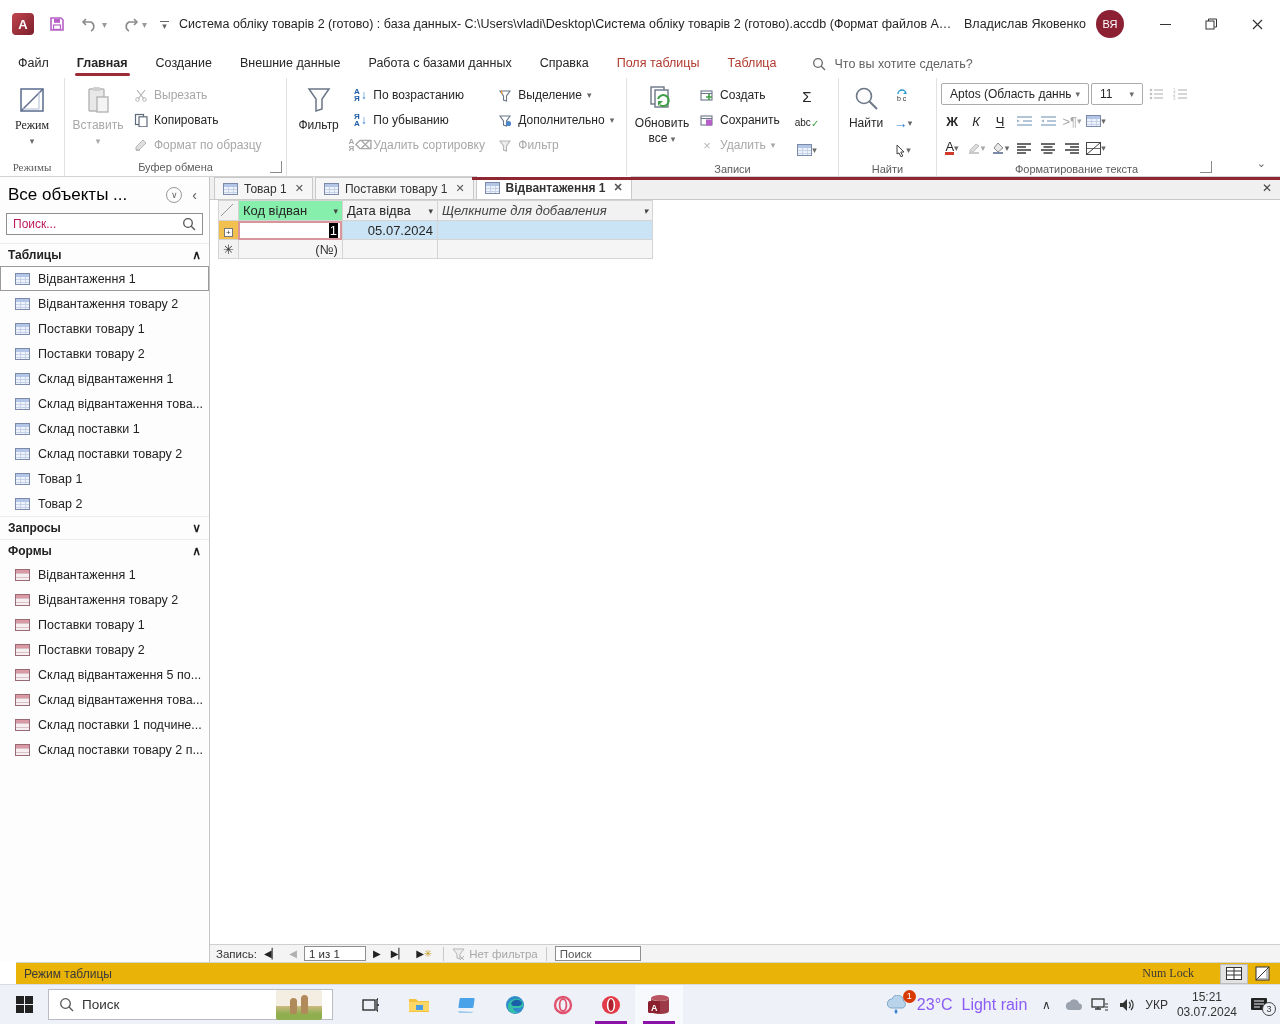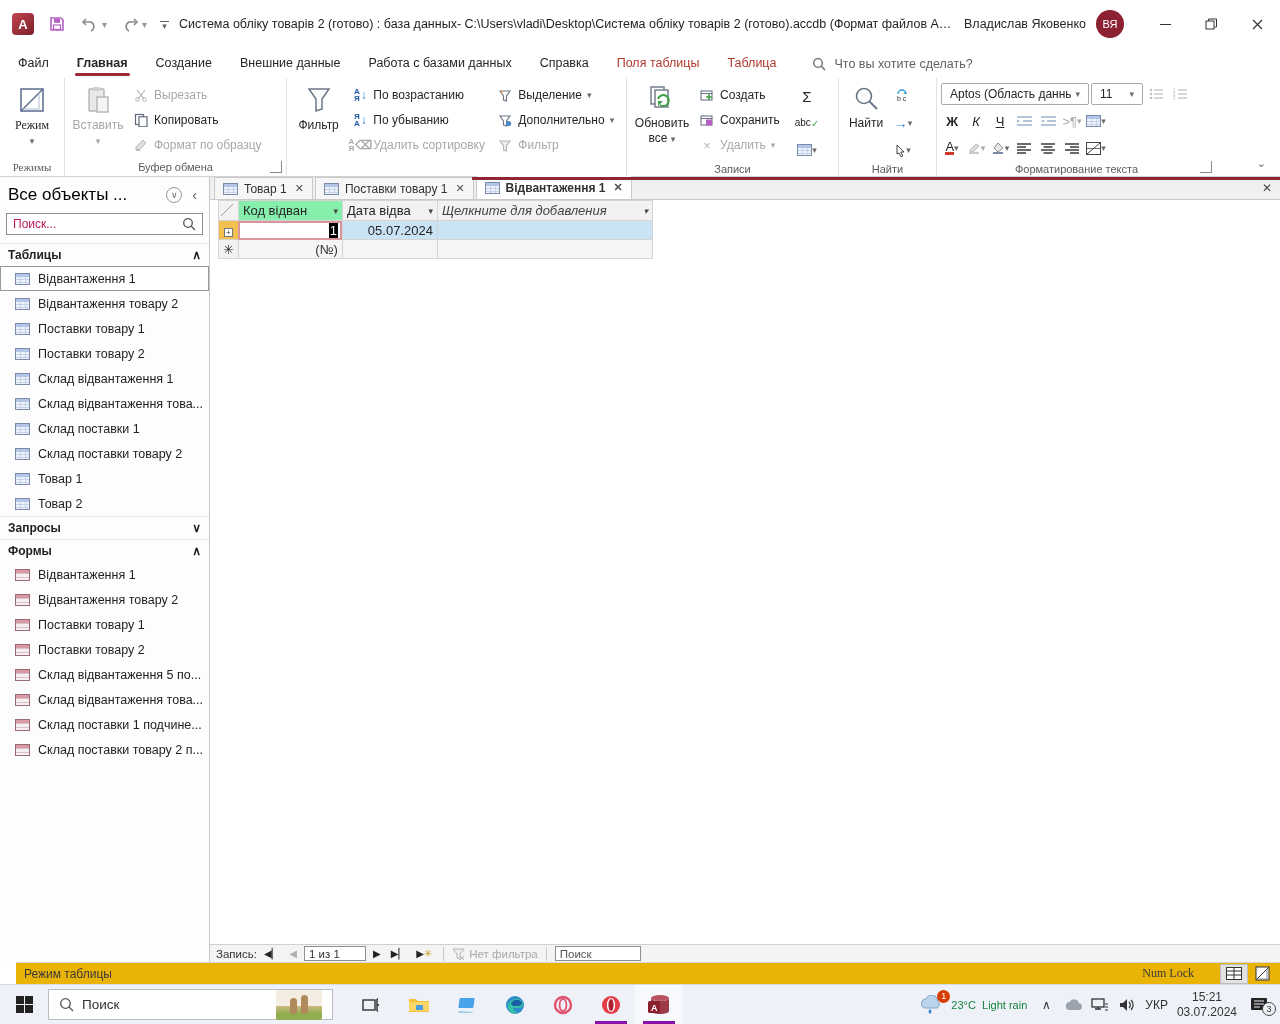--- a/index.html
+++ b/index.html
@@ -136,21 +136,21 @@
   .meerkat i { position:absolute; bottom:6px; width:7px; height:16px; background:#b08a5a; border-radius:4px 4px 2px 2px; }
   .meerkat i:nth-child(1){ left:14px; }
   .meerkat i:nth-child(2){ left:25px; height:19px; }
   .tb-icons { display:flex; align-items:stretch; margin-left:14px; }
   .tb-btn { width:48px; display:flex; align-items:center; justify-content:center; cursor:pointer; position:relative; }
   .tb-btn.running::after { content:""; position:absolute; left:8px; right:8px; bottom:0; height:3px; background:#8a12a8; }
   .tb-btn.active { background:#f8f9fd; }
   .tb-right { margin-left:auto; display:flex; align-items:center; gap:10px; padding-right:8px; }
   .weather { display:flex; align-items:center; gap:8px; cursor:pointer; }
   .wbadge { position:absolute; top:-5px; right:-7px; min-width:13px; height:13px; background:#d83b01; color:#fff; border-radius:50%; font-size:9px; display:flex; align-items:center; justify-content:center; }
-  .wtxt { font-size:11px; color:#15803d; white-space:nowrap; }
+  .wtxt { font-size:16px; color:#8b5cf6; white-space:nowrap; }
   .tray { display:flex; align-items:center; gap:9px; color:#333; }
   .tray .ic { display:flex; align-items:center; justify-content:center; width:18px; cursor:pointer; }
   .lang { font-size:12px; cursor:pointer; }
   .clock { text-align:center; font-size:12px; line-height:1.25; cursor:pointer; }
   .notif { position:relative; width:26px; display:flex; align-items:center; justify-content:center; cursor:pointer; }
   .notif .cnt { position:absolute; right:-4px; bottom:-3px; width:14px; height:14px; border:1px solid #444; border-radius:50%; background:#eef1f7; font-size:9px; display:flex; align-items:center; justify-content:center; }
   svg { display:block; }
 </style>
 </head>
 <body>

